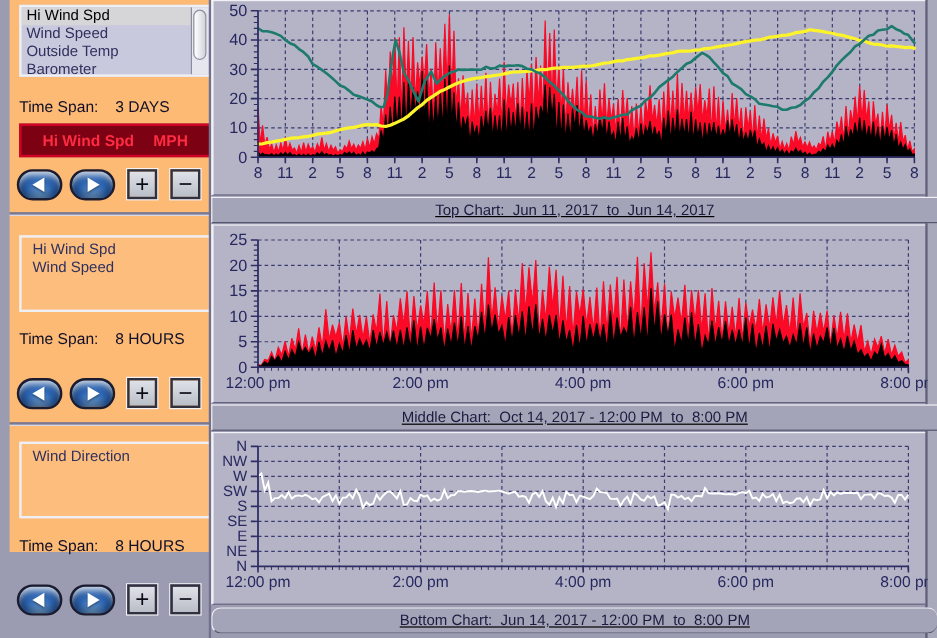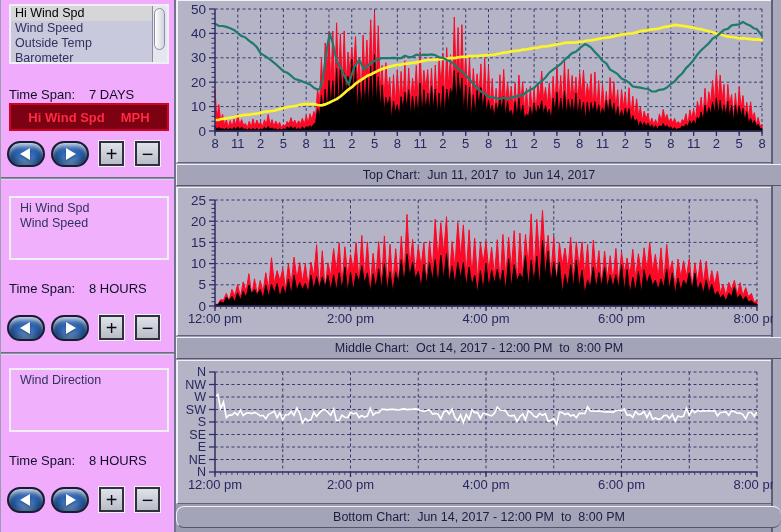--- a/index.html
+++ b/index.html
@@ -1,32 +1,32 @@
 <!DOCTYPE html>
 <html><head>
 <meta charset="utf-8">
 <style>
   html,body{margin:0;padding:0;background:#6e6e86;}
   *{box-sizing:border-box;font-family:"Liberation Sans",sans-serif;}
   .app{position:relative;width:781px;height:532px;background:#9b9bb1;overflow:hidden;}
 
   
-  .sidebar{position:absolute;left:1px;top:0;width:174px;height:532px;background:#f0abfc;}
+  .sidebar{position:absolute;left:8px;top:0;width:174px;height:460px;background:#fdba74;}
   .vsep{position:absolute;left:174px;top:0;width:2px;height:532px;background:#71718e;}
   .side-sec{position:absolute;left:0;width:174px;}
   .divider{position:absolute;left:0;width:174px;height:3px;border-top:1px solid #6c6c88;border-bottom:1px solid #d9d9e6;background:#8f8fa6;}
 
   .listbox{position:absolute;left:8px;width:160px;height:60px;border:2px solid #eef0f5;background:#c9c9de;overflow:hidden;}
   .listbox-items{position:absolute;left:0;top:0;right:15px;bottom:0;overflow:hidden;}
   .list-item{height:15px;line-height:15px;padding-left:4px;font-size:12.5px;color:#31315e;white-space:nowrap;}
   .list-item.selected{background:#d6d6d8;color:#000;}
   .vscroll{position:absolute;right:0;top:0;bottom:0;width:15px;background:#e6e6ee;border-left:1px solid #8c8c9e;}
   .vthumb{position:absolute;left:1px;top:2px;width:11px;height:42px;border-radius:6px;border:1px solid #8f8f9f;background:linear-gradient(90deg,#ffffff,#d2d2dc);}
 
-  .timespan{position:absolute;left:8px;display:flex;gap:14px;font-size:13px;color:#0f0f28;white-space:pre;margin-top:6px;}
+  .timespan{position:absolute;left:8px;display:flex;gap:14px;font-size:13px;color:#0f0f28;white-space:pre;}
   .plainbox{position:absolute;left:8px;width:160px;height:64px;border:2px solid #eef0f5;background:rgba(255,255,255,0.07);padding:3px 5px;font-size:12.5px;color:#2e2e5a;line-height:16px;}
   .indicator{position:absolute;left:8px;width:160px;height:28px;background:#7c0113;border:2px solid #d00326;display:flex;align-items:center;justify-content:center;gap:16px;}
   .indicator span{color:#fe2b42;font-size:13px;font-weight:700;white-space:pre;}
 
   .btnrow{position:absolute;left:0;width:174px;height:28px;}
   .oval-btn{position:absolute;width:38px;height:26px;padding:0;border-radius:13px;border:2px solid #1c1c30;cursor:pointer;
     background:radial-gradient(ellipse at 50% 130%,#8ec0ee 0%,#2e66b4 55%,#123a72 100%);
     box-shadow:inset 0 5px 5px -2px rgba(255,255,255,.8), inset 0 -4px 6px rgba(0,0,0,.35);
     display:flex;align-items:center;justify-content:center;}
   .tri{width:0;height:0;border-top:6px solid transparent;border-bottom:6px solid transparent;filter:drop-shadow(0 1px 1px rgba(0,0,0,.45));}
@@ -34,21 +34,21 @@
   .tri-right{border-left:10px solid #fff;margin-left:2px;}
   .sq-btn{position:absolute;width:25px;height:25px;padding:0;border:2px solid #30303e;box-shadow:0 0 0 1px #f2f2f6;cursor:pointer;
     background:linear-gradient(#dfe2e8,#b9bdc7);color:#0a0a14;font-size:20px;line-height:1;display:flex;align-items:center;justify-content:center;}
 
   
   .charts{position:absolute;left:176px;top:0;width:605px;height:532px;background:#9b9bb1;}
   .panel{position:absolute;left:0;width:595px;background:#b4b4c6;border-left:2px solid #f0f0f6;border-top:1px solid #f0f0f6;border-bottom:1px solid #62627e;}
   .panel svg{display:block;}
   .edge-strip{position:absolute;right:0;top:0;width:10px;height:532px;background:#a9a9bc;border-left:2px solid #5f5f7a;}
   .caption{position:absolute;left:0;width:605px;height:22px;background:#a4a4b8;border-top:1px solid #f0f0f6;border-left:1px solid #f0f0f6;border-bottom:1px solid #55556e;
-    display:flex;align-items:center;justify-content:center;z-index:2;}
+    display:flex;align-items:center;justify-content:center;z-index:2;text-decoration:underline;}
   .caption span{font-size:12.5px;color:#1c1c40;white-space:pre;}
   svg text{font-family:"Liberation Sans",sans-serif;fill:#272760;}
 </style>
 </head>
 <body>
 
 <div class="app">
 
   <aside class="sidebar">
 
@@ -59,21 +59,21 @@
             <div class="list-item">Wind Speed</div>
             <div class="list-item">Outside Temp</div>
             <div class="list-item">Barometer</div>
           </div>
         <div class="vscroll">
           <div class="vthumb"></div>
         </div>
       </div>
       <div class="timespan" style="top:81px;">
         <span>Time Span:</span>
-        <span>7 DAYS</span>
+        <span>3 DAYS</span>
       </div>
       <div class="indicator" style="top:103px;">
         <span>Hi Wind Spd</span>
         <span>MPH</span>
       </div>
       <div class="btnrow" style="top:141px;">
         <button class="oval-btn" style="left:6px;">
             <span class="tri tri-left"></span>
           </button>
         <button class="oval-btn" style="left:50px;">

